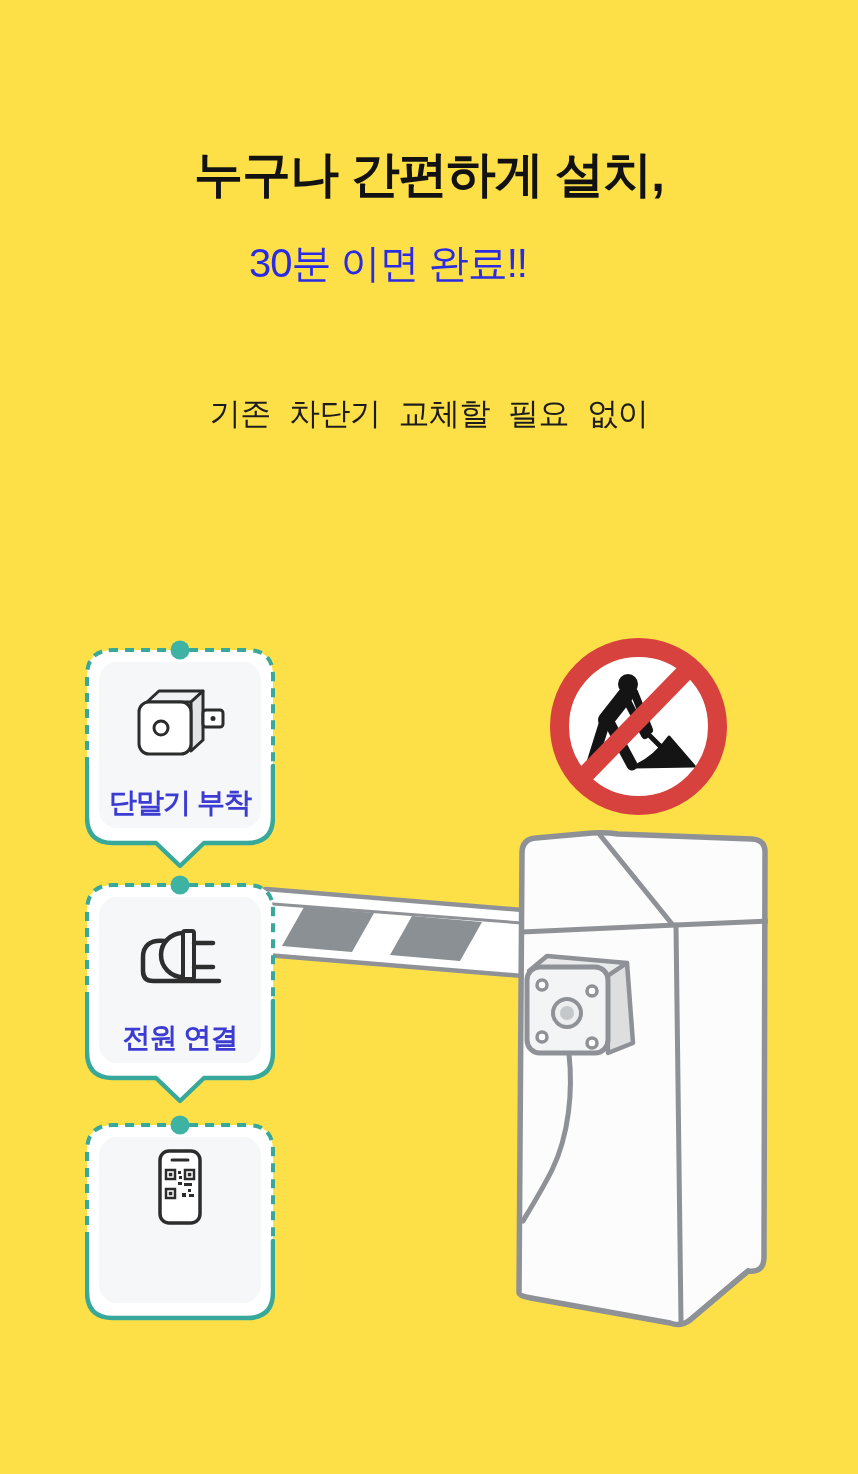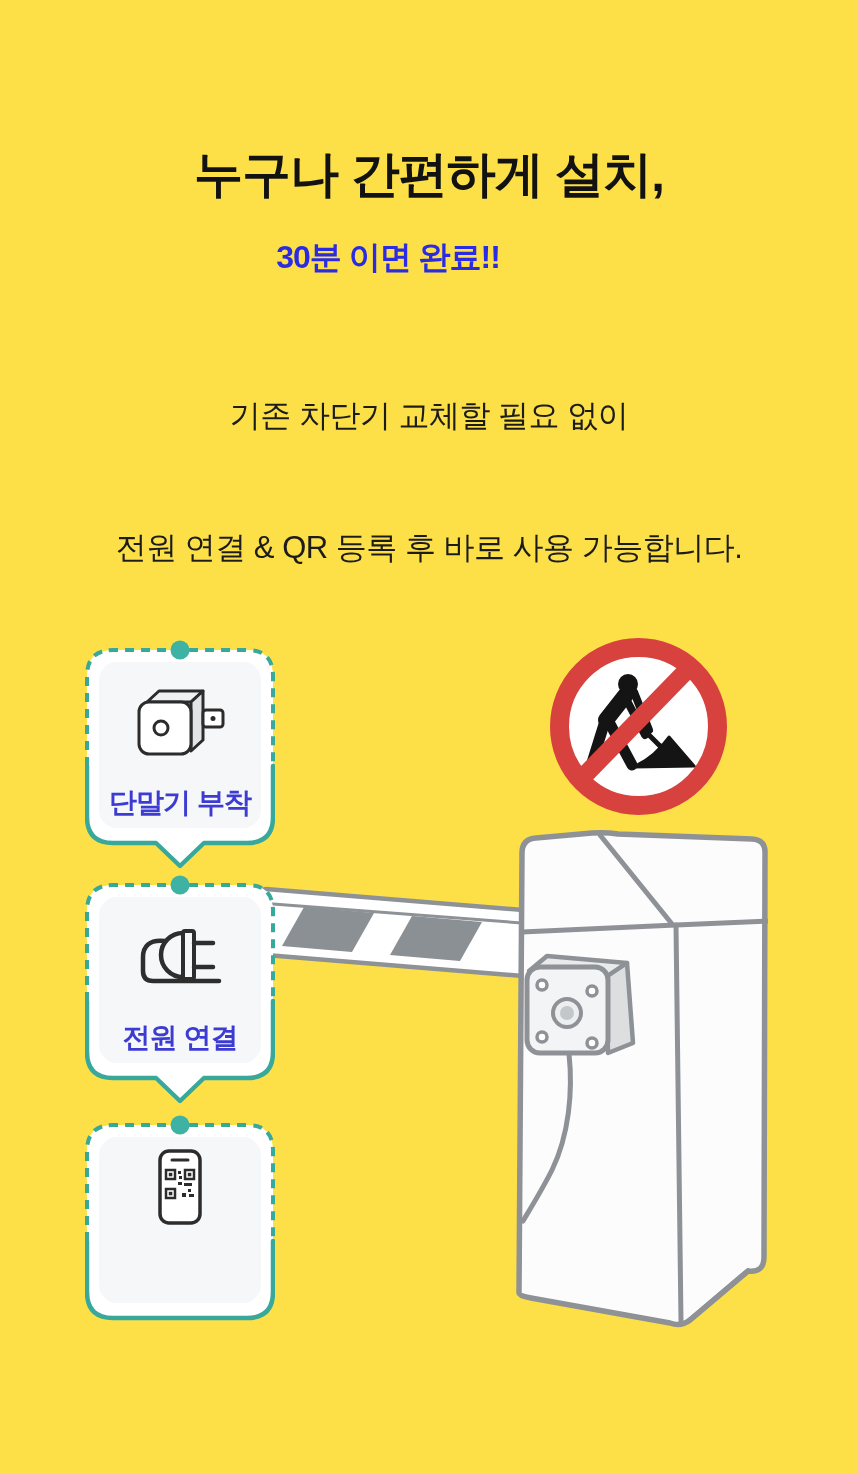--- a/index.html
+++ b/index.html
@@ -13,28 +13,28 @@
   }
   .title{
     position:absolute;left:0;top:142px;width:858px;
     text-align:center;
     font-size:49px;font-weight:800;color:#121212;
     letter-spacing:-1px;margin:0;
   }
   .subtitle{
     position:absolute;left:0;top:236px;width:776px;
     text-align:center;
-    font-size:32px;font-weight:700;color:#2b2be4;
+    font-size:40px;font-weight:400;color:#2b2be4;
     letter-spacing:-1px;margin:0;
   }
   .desc{
     position:absolute;left:0;top:383px;width:858px;
     text-align:center;
     font-size:31px;font-weight:500;color:#1c1c1c;
-    line-height:66px;letter-spacing:-0.5px;margin:0;
+    line-height:66px;letter-spacing:-0.5px;margin:0;font-family:Liberation Mono, monospace;
   }
   .illustration{position:absolute;left:240px;top:825px;width:560px;height:510px;}
   .sign{position:absolute;left:550px;top:638px;width:177px;height:177px;}
   .bubble{position:absolute;left:85px;width:190px;height:232px;}
   .bubble svg{position:absolute;left:0;top:0;width:190px;height:232px;}
   .bubble-label{
     position:absolute;left:0;top:146px;width:190px;
     text-align:center;
     font-size:28px;font-weight:800;color:#3c3cd2;
     letter-spacing:-1px;
@@ -45,21 +45,20 @@
 <body>
 
 <div class="canvas">
 
   <h1 class="title">누구나 간편하게 설치,</h1>
   <h2 class="subtitle">30분 이면 완료!!</h2>
 
   <p class="desc">
     <span>기존 차단기 교체할 필요 없이</span><br>
     <br>
-    <span>전원 연결 &amp; QR 등록 후 바로 사용 가능합니다.</span>
   </p>
 
   <svg class="illustration" viewBox="0 0 560 510">
 
     <g>
       <path d="M 26,64 L 295,86 L 295,152 L 26,130 Q 16,129 16,119 L 16,75 Q 16,65 26,64 Z" fill="#ffffff" stroke="#8e9296" stroke-width="4.5" stroke-linejoin="round"></path>
       <path d="M 20,78 L 295,99" fill="none" stroke="#8e9296" stroke-width="3"></path>
       <polygon points="64,82 134,88 112,127 42,121" fill="#8b9094"></polygon>
       <polygon points="172,91 242,97 220,136 150,130" fill="#8b9094"></polygon>
     </g>

